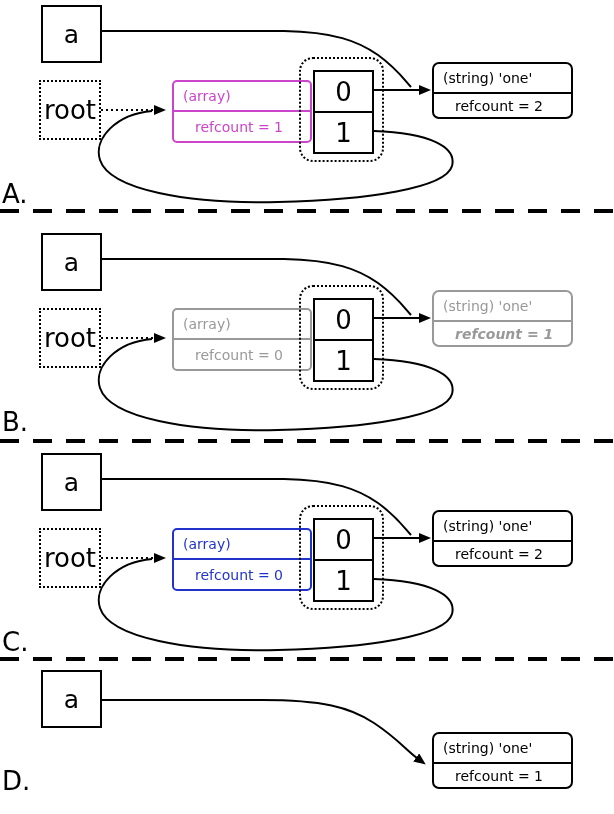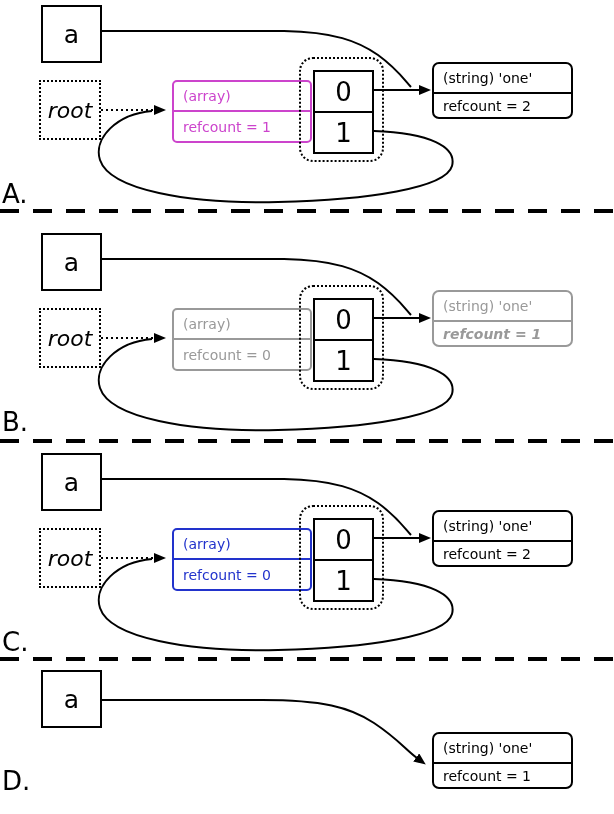--- a/index.html
+++ b/index.html
@@ -9,28 +9,28 @@
   .panel{position:absolute;left:0;width:614px;z-index:2;}
   .panel-a{top:0;height:228px;}
   .panel-b{top:228px;height:220px;}
   .panel-c{top:448px;height:212px;}
   .panel-d{top:665px;height:149px;}
   .box{position:absolute;box-sizing:border-box;background:#fff;}
   .var-box{left:41px;top:5px;width:61px;height:58px;border:2px solid #000;
            display:flex;align-items:center;justify-content:center;font-size:25px;color:#000;}
   .root-box{left:39px;top:80px;width:62px;height:60px;border:2px dotted #000;
             display:flex;align-items:center;justify-content:center;
-            font-size:22px;font-style:italic;color:#000;}
+            font-size:26px;color:#000;}
   .node{display:flex;flex-direction:column;}
   .array-node{left:172px;top:80px;width:140px;height:63px;border:2px solid currentColor;border-radius:5px;}
   .string-node{left:432px;top:62px;width:141px;height:57px;border:2px solid currentColor;border-radius:7px;}
   .panel-d .string-node{top:67px;}
   .nrow1{flex:0 0 28px;display:flex;align-items:center;padding-left:9px;
          font-size:14px;border-bottom:2px solid currentColor;}
-  .nrow2{flex:1;display:flex;align-items:center;padding-left:9px;font-size:14px;}
+  .nrow2{flex:1;display:flex;align-items:center;padding-left:21px;font-size:14px;}
   .cells-outline{left:299px;top:57px;width:85px;height:105px;border:2px dotted #000;
                  border-radius:14px;background:transparent;}
   .cells-node{left:313px;top:70px;width:61px;height:84px;border:2px solid #000;
               display:flex;flex-direction:column;}
   .cell{flex:1;display:flex;align-items:center;justify-content:center;font-size:26px;color:#000;}
   .cell-top{border-bottom:2px solid #000;}
   .panel-label{position:absolute;left:2px;top:179px;font-size:26px;color:#000;}
   .panel-d .panel-label{top:101px;}
   .c-magenta{color:#cc44cc;}
   .c-gray{color:#999999;}

